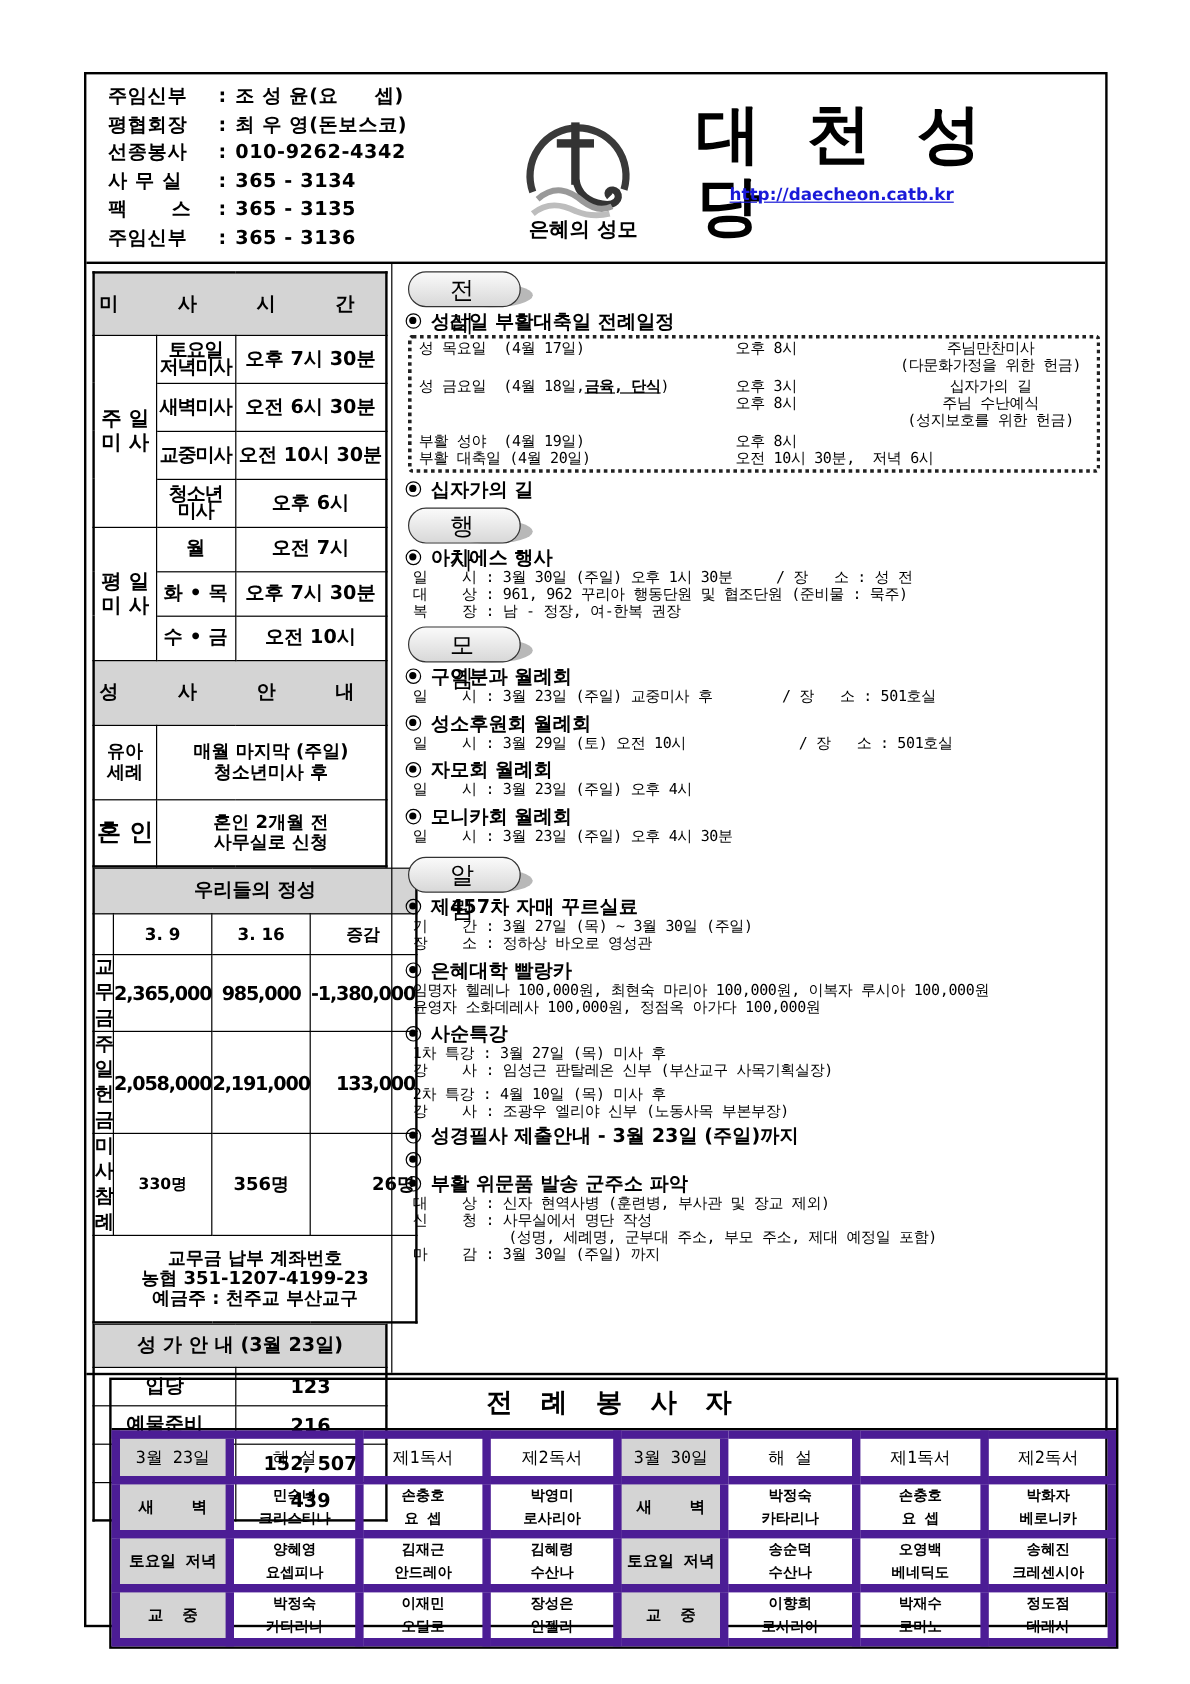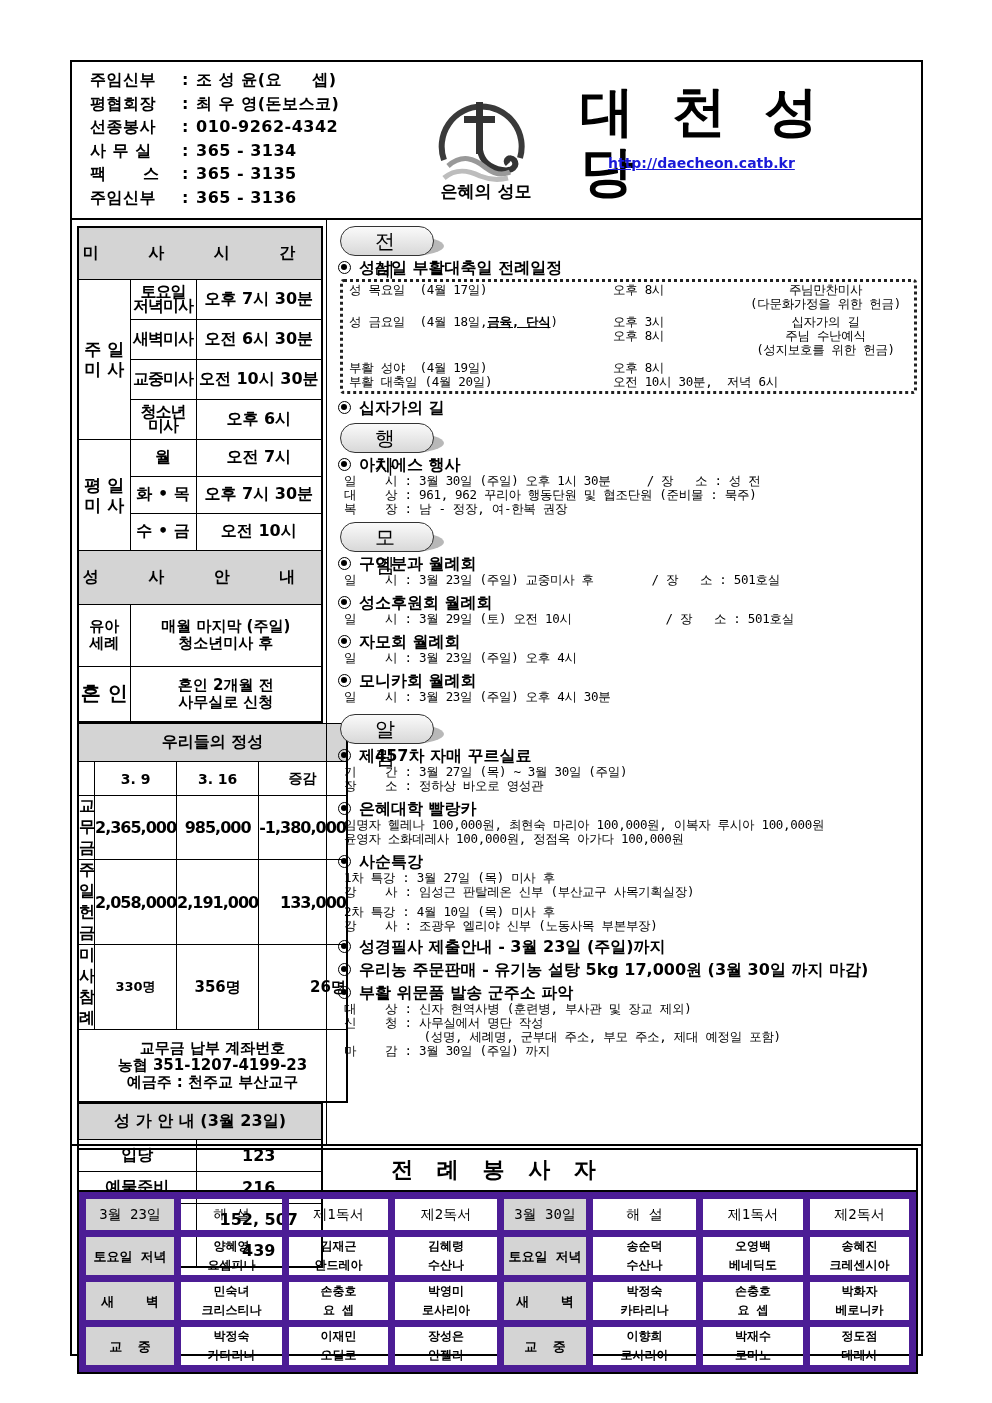--- a/index.html
+++ b/index.html
@@ -39,21 +39,21 @@
   .bullet { display: inline-block; width: 13px; height: 13px; border: 1.5px solid #000; border-radius: 50%; position: relative; margin-right: 8px; flex: none; }
   .bullet::after { content: ""; position: absolute; left: 2px; top: 2px; width: 6px; height: 6px; border-radius: 50%; background: #000; }
   .line { font-size: 12.5px; line-height: 14px; margin-left: 14px; white-space: pre; letter-spacing: -0.3px; }
   .dotbox { border: 3px dotted #222; margin: 2px 4px 4px 10px; padding: 1px 6px 2px 6px; border-radius: 4px; }
   .dotrow { display: flex; font-size: 12.5px; line-height: 14px; white-space: pre; letter-spacing: -0.3px; }
   .c1 { width: 264px; } .c2 { width: 130px; } .c3 { flex: 1; text-align: center; }
   .uline { text-decoration: underline; font-weight: bold; }
   .gap4 { height: 4px; } .gap6 { height: 6px; } .gap10 { height: 10px; }
 
   
-  .service { position: absolute; left: 5px; top: 1086px; width: 841px; border: 2px solid #000; }
+  .service { position: absolute; left: 19px; top: 1086px; width: 841px; border: 2px solid #000; }
   .svc-title { height: 42px; border-bottom: 2px solid #000; text-align: center; font-weight: bold; font-size: 22px; letter-spacing: 8px; line-height: 40px; }
   .svc-table { width: 100%; border-collapse: collapse; font-family: "DejaVu Sans Mono", monospace; }
   .svc-table td { border: 7px solid #4c1d95; text-align: center; vertical-align: middle; }
   .svc-head td { height: 38px; font-size: 14px; }
   .svc-head td.gray { background: #d4d4d4; }
   .svc-row td { height: 40px; font-size: 12px; line-height: 19px; font-weight: bold; }
   .svc-row td.gray { background: #d4d4d4; font-size: 13px; }
   .dbl-r { border-right: 3px double #000 !important; }
 </style>
 </head>
@@ -343,21 +343,20 @@
     <div class="line">2차 특강 : 4월 10일 (목) 미사 후</div>
     <div class="line">강    사 : 조광우 엘리야 신부 (노동사목 부본부장)</div>
     <div class="gap4"></div>
     <div class="item-title">
         <span class="bullet"></span>
         <span>성경필사 제출안내 -  3월 23일 (주일)까지</span>
       </div>
     <div class="gap4"></div>
     <div class="item-title">
         <span class="bullet"></span>
-        <span>우리농 주문판매 - 유기농 설탕 5kg 17,000원 (3월 30일 까지 마감)</span>
       </div>
     <div class="gap4"></div>
     <div class="item-title">
         <span class="bullet"></span>
         <span>부활 위문품 발송 군주소 파악</span>
       </div>
     <div class="line">대    상 : 신자 현역사병 (훈련병, 부사관 및 장교 제외)</div>
     <div class="line">신    청 : 사무실에서 명단 작성</div>
     <div class="line">           (성명, 세례명, 군부대 주소, 부모 주소, 제대 예정일 포함)</div>
     <div class="line">마    감 : 3월 30일 (주일) 까지</div>
@@ -382,20 +381,48 @@
           <tr class="svc-head">
         <td class="gray dbl-r">3월 23일</td>
         <td>해 설</td>
         <td>제1독서</td>
         <td>제2독서</td>
         <td class="gray dbl-r">3월 30일</td>
         <td>해 설</td>
         <td>제1독서</td>
         <td>제2독서</td>
       </tr>
+      <tr class="svc-row">
+        <td class="gray" style="white-space:pre">새    벽</td>
+        <td>
+              <div>민숙녀</div>
+              <div>크리스티나</div>
+            </td>
+        <td>
+              <div>손충호</div>
+              <div>요 셉</div>
+            </td>
+        <td>
+              <div>박영미</div>
+              <div>로사리아</div>
+            </td>
+        <td class="gray" style="white-space:pre">새    벽</td>
+        <td>
+              <div>박정숙</div>
+              <div>카타리나</div>
+            </td>
+        <td>
+              <div>손충호</div>
+              <div>요 셉</div>
+            </td>
+        <td>
+              <div>박화자</div>
+              <div>베로니카</div>
+            </td>
+      </tr>
       <tr class="svc-row" style="border-top:3px double #000">
         <td class="gray">토요일 저녁</td>
         <td>
               <div>양혜영</div>
               <div>요셉피나</div>
             </td>
         <td>
               <div>김재근</div>
               <div>안드레아</div>
             </td>
@@ -408,48 +435,20 @@
               <div>송순덕</div>
               <div>수산나</div>
             </td>
         <td>
               <div>오영백</div>
               <div>베네딕도</div>
             </td>
         <td>
               <div>송혜진</div>
               <div>크레센시아</div>
-            </td>
-      </tr>
-      <tr class="svc-row">
-        <td class="gray" style="white-space:pre">새    벽</td>
-        <td>
-              <div>민숙녀</div>
-              <div>크리스티나</div>
-            </td>
-        <td>
-              <div>손충호</div>
-              <div>요 셉</div>
-            </td>
-        <td>
-              <div>박영미</div>
-              <div>로사리아</div>
-            </td>
-        <td class="gray" style="white-space:pre">새    벽</td>
-        <td>
-              <div>박정숙</div>
-              <div>카타리나</div>
-            </td>
-        <td>
-              <div>손충호</div>
-              <div>요 셉</div>
-            </td>
-        <td>
-              <div>박화자</div>
-              <div>베로니카</div>
             </td>
       </tr>
       <tr class="svc-row">
         <td class="gray" style="white-space:pre">교  중</td>
         <td>
               <div>박정숙</div>
               <div>카타리나</div>
             </td>
         <td>
               <div>이재민</div>

